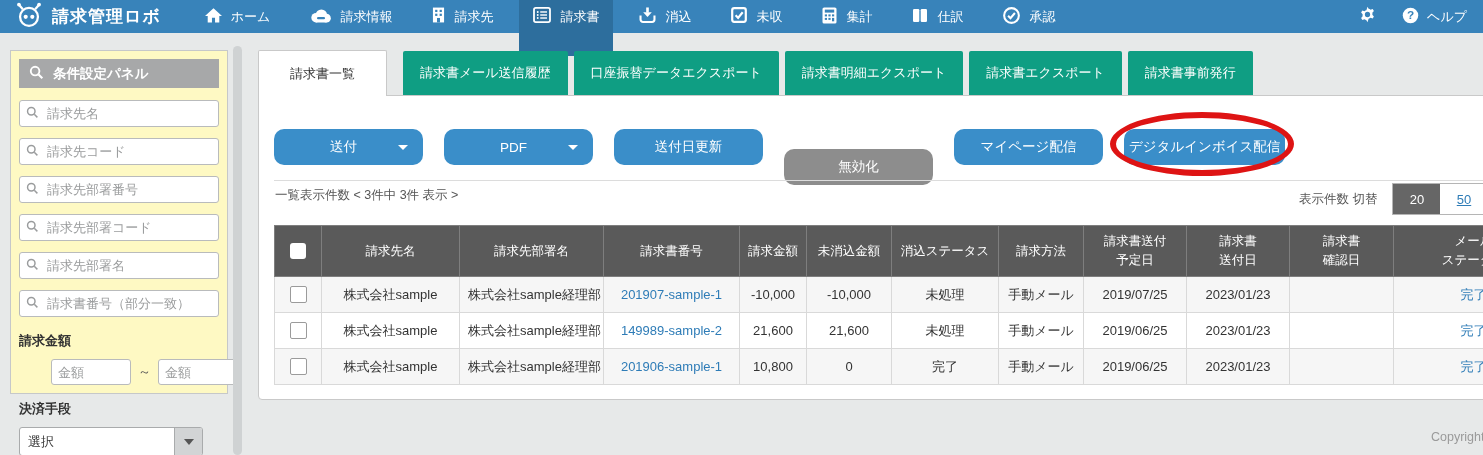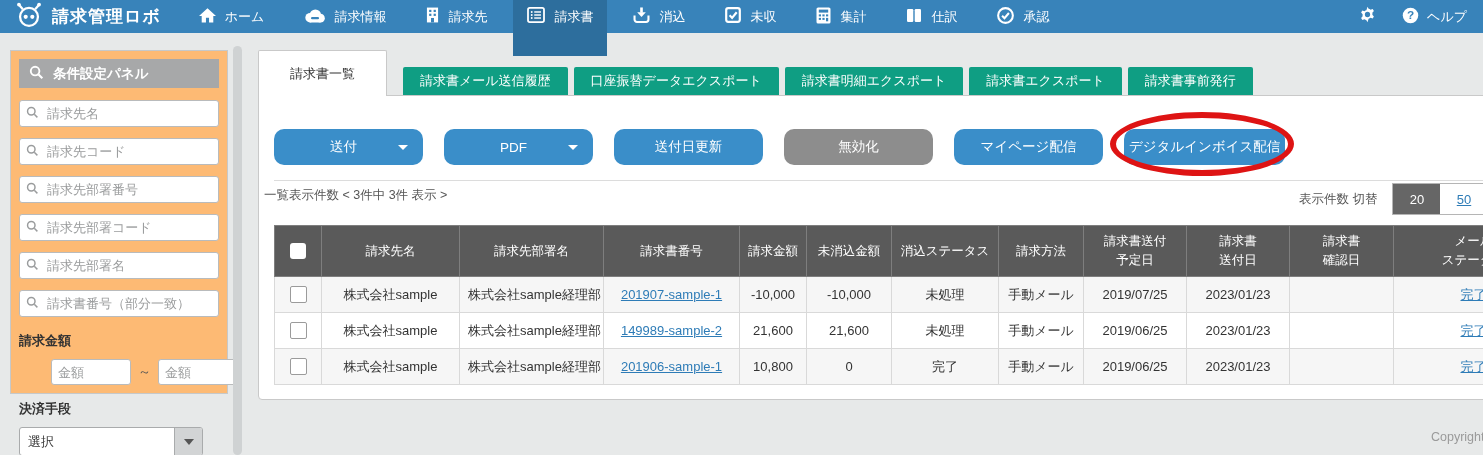--- a/index.html
+++ b/index.html
@@ -5,34 +5,34 @@
   html,body { margin:0; padding:0; }
   body {
     width:1483px; height:455px; overflow:hidden; position:relative;
     background:#e7e9e9; font-family:"Liberation Sans","DejaVu Sans",sans-serif;
   }
   
   .topnav {
     position:absolute; left:0; top:0; width:1483px; height:33px;
     background:#3883ba; display:flex; align-items:center; color:#fff;
   }
-  .logo { display:flex; align-items:center; gap:7px; margin-left:13px; margin-right:24px;justify-content:space-between; }
+  .logo { display:flex; align-items:center; gap:7px; margin-left:13px; margin-right:30px;justify-content:space-between; }
   .logo-text { font-size:17px; font-weight:bold; letter-spacing:1px; white-space:nowrap; }
   .nav-item {
     display:flex; align-items:center; gap:9px; font-size:13px;
     height:46px; padding:16px 14px; margin-right:12px; cursor:pointer; white-space:nowrap;
   }
   .nav-item.active { background:#2d6e9d; }
   .nav-right { margin-left:auto; display:flex; align-items:center; gap:26px; margin-right:16px; }
   .nav-help { display:flex; align-items:center; gap:8px; font-size:13px; cursor:pointer; }
 
   
   .sidebar {
     position:absolute; left:10px; top:50px; width:218px; height:344px;
-    background:#fdba74; border:1px solid #c6c8c9; box-sizing:border-box; padding:8px;
+    background:#fef9c3; border:1px solid #c6c8c9; box-sizing:border-box; padding:8px;
   }
   .sidebar-header {
     height:29px; background:#a7a8a9; color:#fff; display:flex; align-items:center;
     gap:9px; padding:0 10px; font-size:13.5px; font-weight:bold; margin-bottom:12px;
   }
   .s-input { position:relative; margin-bottom:11px; }
   .s-input input {
     width:100%; box-sizing:border-box; height:27px; border:1px solid #b9bbbc; border-radius:3px;
     padding:0 6px 0 27px; font-size:13px; color:#333; font-family:inherit; background:#fff;
   }
@@ -53,69 +53,69 @@
     display:flex; align-items:center; justify-content:center; border-radius:0 2px 2px 0;
   }
   .caret-down { width:0; height:0; border-left:5px solid transparent; border-right:5px solid transparent; border-top:6px solid #555; }
 
   .vscroll { position:absolute; left:233px; top:46px; width:9px; height:409px; background:#cfd2d3; border-radius:5px; }
 
   
   .main { position:absolute; left:258px; top:50px; width:1292px; }
   .tabs { display:flex; align-items:flex-end; height:45px; gap:6px; position:relative; z-index:2; }
   .tab {
-    height:28px; display:flex; align-items:center; padding:0 17px; font-size:13px;
+    height:44px; display:flex; align-items:center; padding:0 17px; font-size:13px;
     box-sizing:border-box; border-radius:2px 2px 0 0; cursor:pointer; white-space:nowrap;
   }
   .tab.green { background:#0f9e83; color:#fff; }
   .tab.active {
     background:#fff; color:#333; border:1px solid #c9c9c9; border-bottom:none;
     height:46px; margin-bottom:-1px; padding:0 31px; margin-right:10px; position:relative; z-index:3;
   }
   .panel {
     position:absolute; top:45px; left:0; width:1292px; height:305px;
     background:#fff; border:1px solid #c9c9c9; box-sizing:border-box; border-radius:0 0 4px 4px;
   }
   
   .toolbar { position:absolute; left:15px; top:33px; display:flex; gap:21px; }
   .btn {
     min-width:149px; height:36px; border:none; border-radius:10px; color:#fff;
     font-size:13.5px; font-family:inherit; display:flex; align-items:center; justify-content:center;
     position:relative; cursor:pointer; padding:0 5px; box-sizing:border-box; white-space:nowrap;
   }
   .btn.primary { background:#3a8ec9; }
-  .btn.disabled { background:#8d8d8d; }
+  .btn.disabled { background:#8d8d8d;margin-top:20px; }
   .btn .caret {
     position:absolute; right:15px; top:50%; margin-top:-2px;
     width:0; height:0; border-left:5px solid transparent; border-right:5px solid transparent; border-top:5px solid #fff;
   }
   .btn.has-caret { padding-right:30px; padding-left:20px; }
   .divider { position:absolute; top:84px; left:15px; width:1247px; border-top:1px solid #dcdcdc; }
-  .list-info { position:absolute; top:91px; left:5px; font-size:12.5px; color:#555; }
+  .list-info { position:absolute; top:91px; left:16px; font-size:12.5px; color:#555; }
   .pagesize { position:absolute; top:87px; left:1040px; display:flex; align-items:center; gap:15px; font-size:12.5px; color:#555; }
   .toggle { display:flex; border:1px solid #b5b5b5; background:#fff; }
   .seg { width:47px; height:30px; display:flex; align-items:center; justify-content:center; font-size:13px; }
   .seg.on { background:#666; color:#fff; }
   .seg.link { color:#2e7cb7; text-decoration:underline; cursor:pointer; }
 
   
   table.grid { position:absolute; top:129px; left:15px; border-collapse:collapse; table-layout:fixed; width:1279px; }
   table.grid th {
     background:#5a5a5a; color:#fff; font-weight:normal; font-size:12.5px; height:50px;
     text-align:center; vertical-align:middle; white-space:pre-line; line-height:1.5;
     border:1px solid #7e7e7e; padding:0 4px;
   }
   table.grid td {
     height:36px; background:#fff; font-size:13px; color:#333; text-align:center;
     vertical-align:middle; border:1px solid #d9d9d9; padding:0 8px; box-sizing:border-box;
     overflow:hidden; white-space:nowrap;
   }
   table.grid tr.odd td { background:#f6f6f6; }
   td.num { text-align:right; }
-  a.cell-link { color:#2e7cb7; text-decoration:underline; cursor:pointer; }
+  a.cell-link { color:#2e7cb7; cursor:pointer; }
   .cb { display:inline-block; width:15px; height:15px; background:#fff; border:1px solid #9b9b9b; border-radius:2px; vertical-align:middle; cursor:pointer; }
   .cb.dark { width:16px; height:16px; border:none; border-radius:3px; }
 
   
   .annotation {
     position:absolute; left:1110px; top:112px; width:184px; height:64px;
     border:6px solid #de1414; border-radius:50%; box-sizing:border-box;
     pointer-events:none; z-index:6;
   }
   .copyright { position:absolute; left:1431px; top:430px; font-size:12.5px; color:#9a9a9a; white-space:nowrap; }

